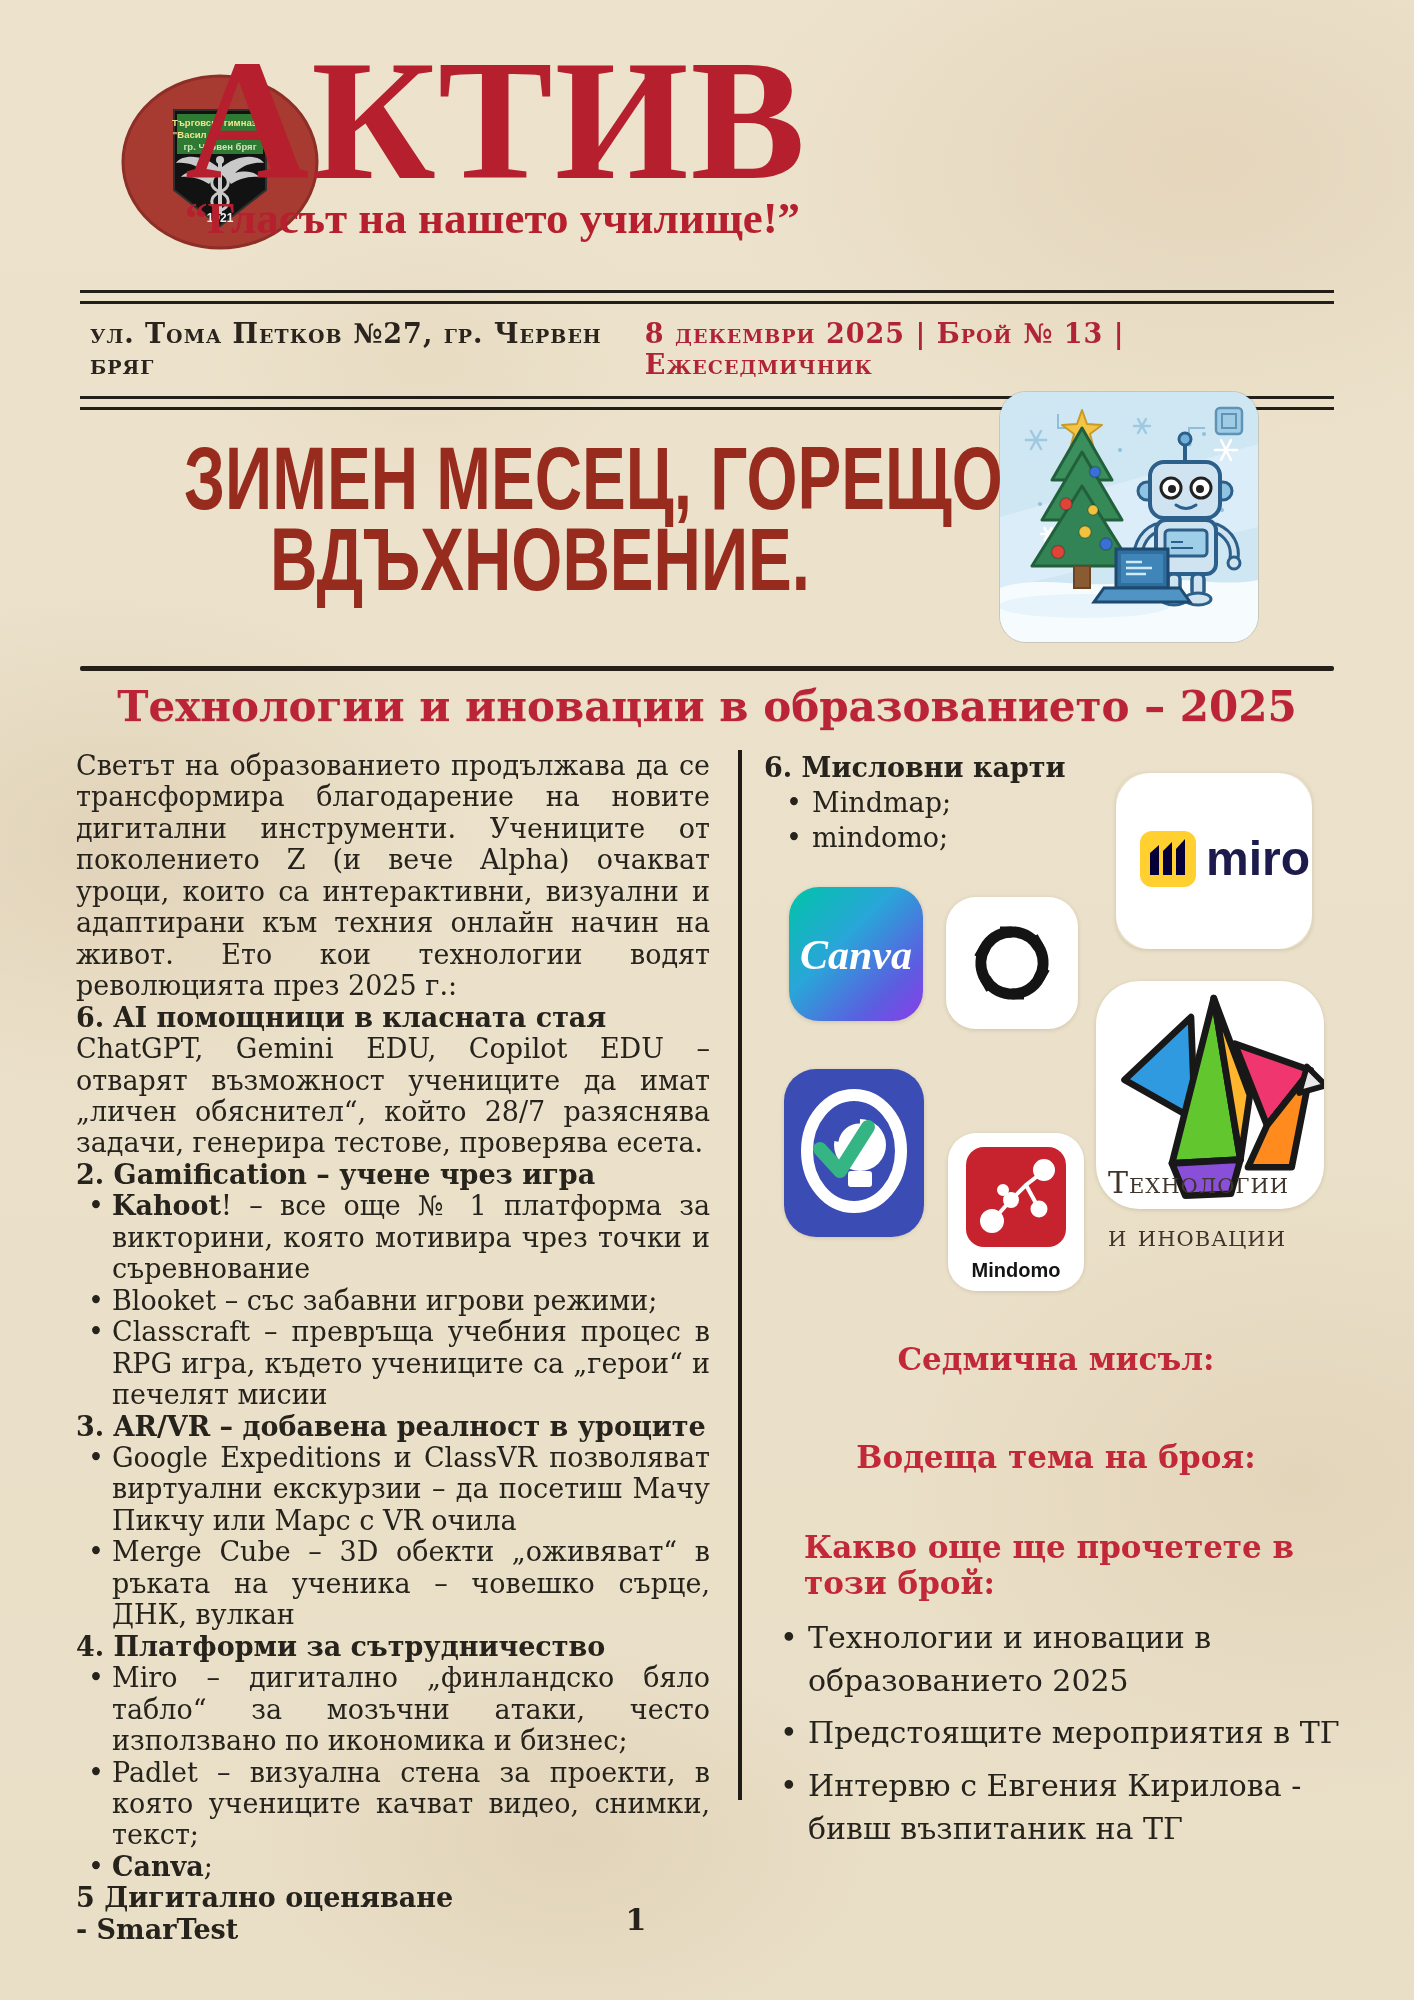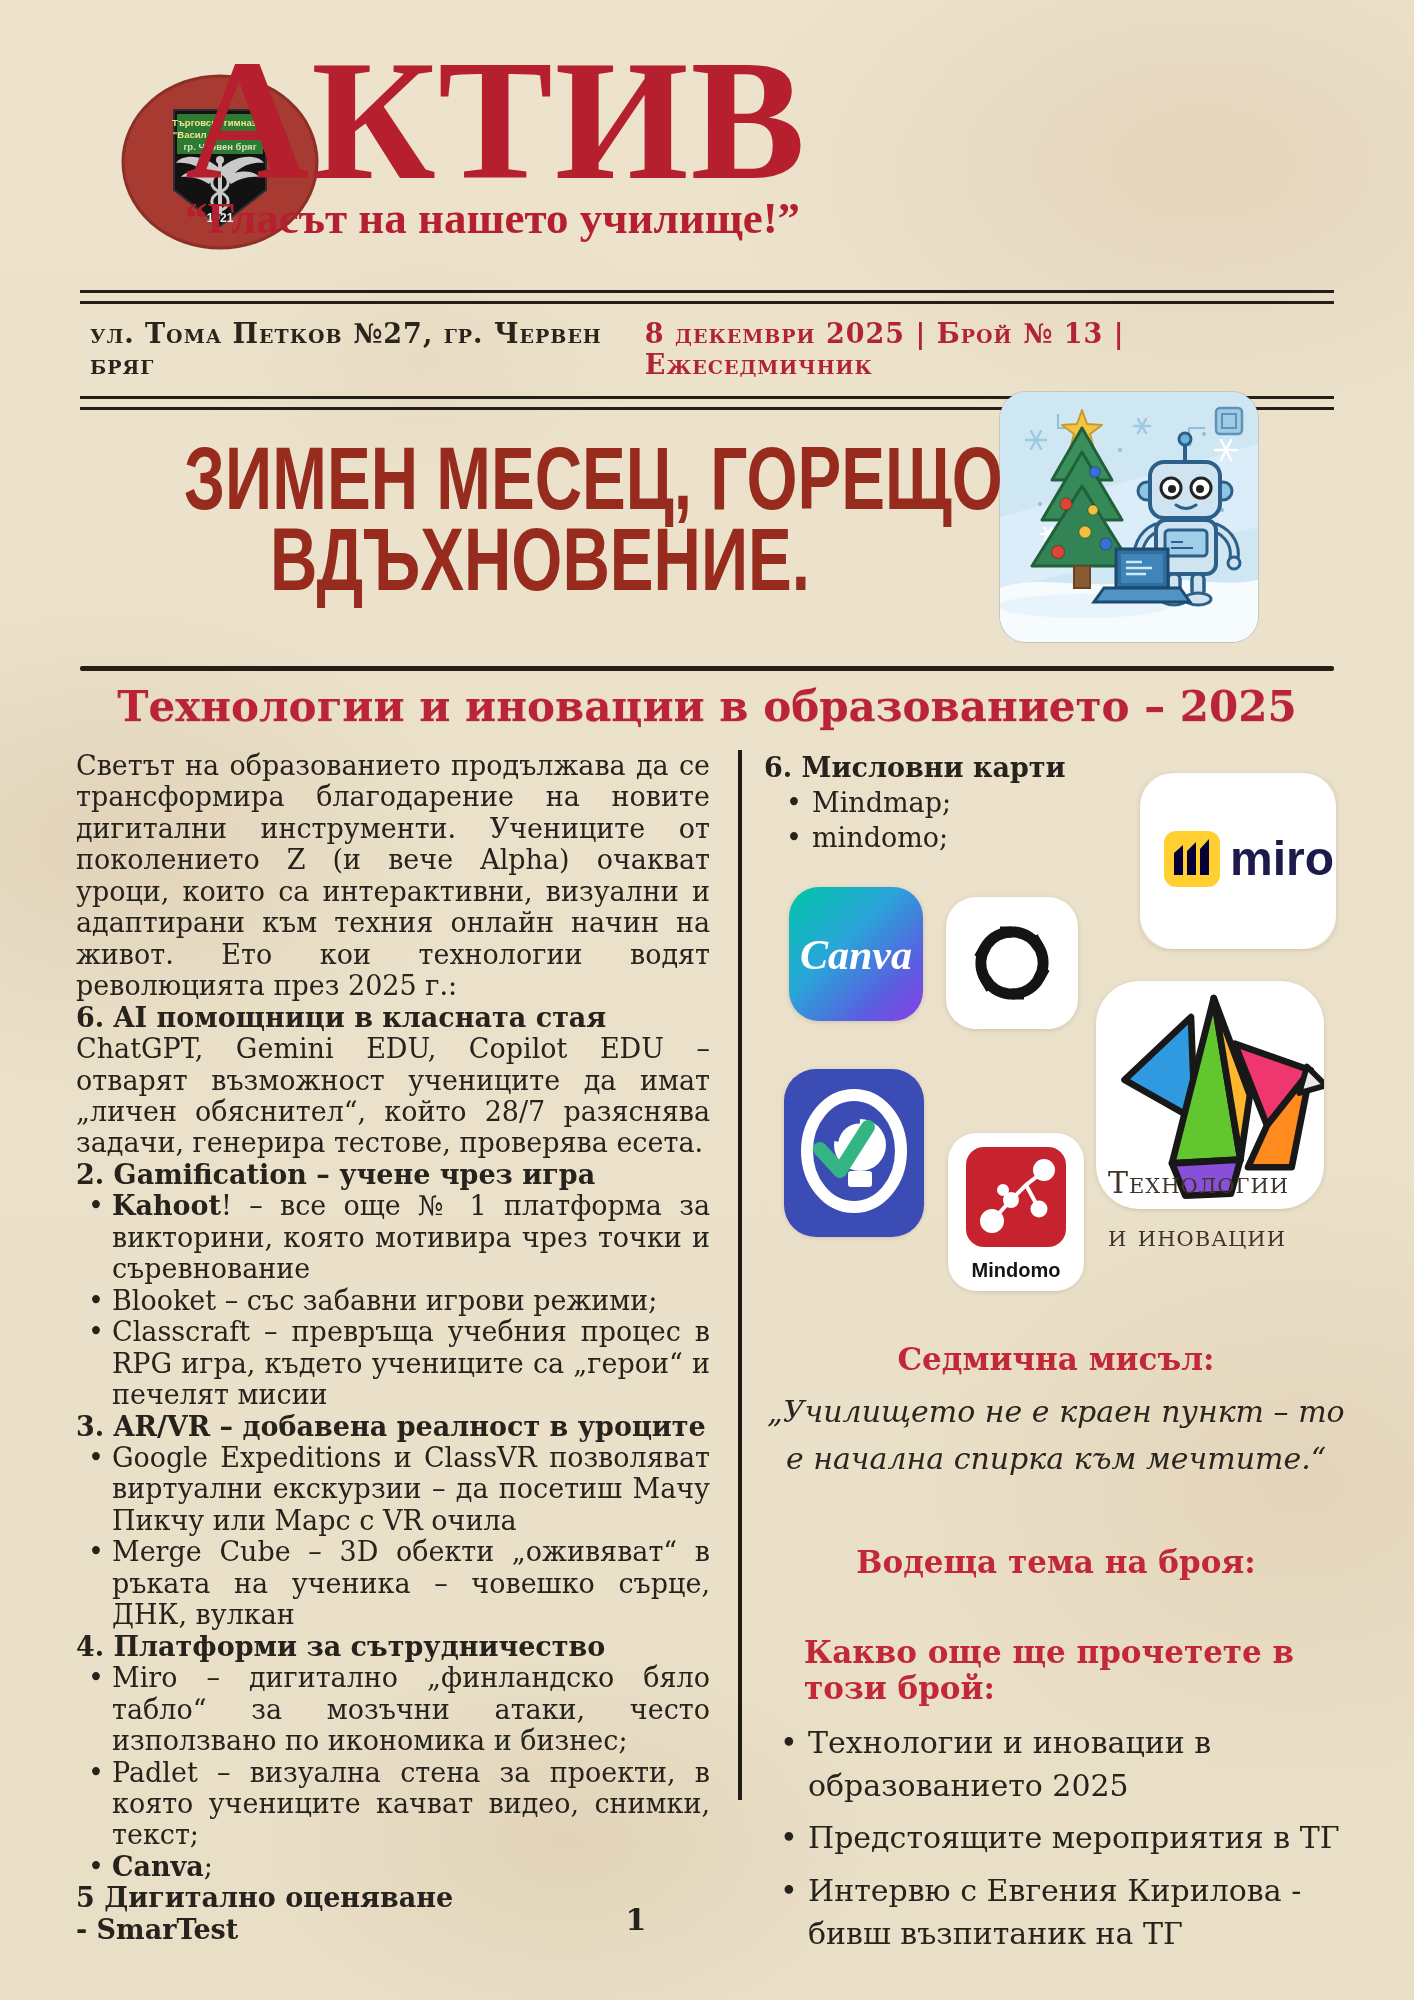--- a/index.html
+++ b/index.html
@@ -266,21 +266,21 @@
 
     <div class="col-right">
       <div class="mini-h">6. Мисловни карти</div>
       <ul class="mini-list">
         <li>Mindmap;</li>
         <li>mindomo;</li>
       </ul>
 
       <div class="icon-board">
 
-        <div class="app" style="left:376px;top:-88px;">
+        <div class="app" style="left:352px;top:-88px;">
           <svg viewBox="0 0 196 176" width="196" height="176">
             <rect width="196" height="176" rx="34" fill="#ffffff"></rect>
             <rect x="24" y="58" width="56" height="56" rx="12" fill="#ffd02f"></rect>
             <g fill="#050038">
               <path d="M34 102 L34 80 L43 72 L43 102 Z"></path>
               <path d="M47 102 L47 78 L56 69 L56 102 Z"></path>
               <path d="M60 102 L60 76 L69 66 L69 102 Z"></path>
             </g>
             <text x="90" y="102" font-family="Liberation Sans,sans-serif" font-weight="bold" font-size="48" fill="#1c1b4b">miro</text>
           </svg>
@@ -358,21 +358,20 @@
           </svg>
         </div>
 
         <div class="caption">
           <div>Технологии</div>
           <div>и иновации</div>
         </div>
       </div>
 
       <div class="side-head">Седмична мисъл:</div>
-      <div class="side-quote">„Училището не е краен пункт – то е начална спирка към мечтите.“</div>
 
       <div class="lead-head">Водеща тема на броя:</div>
 
       <div class="more-head">Какво още ще прочетете в този брой:</div>
       <ul class="more-list">
         <li>Технологии и иновации в образованието 2025</li>
         <li>Предстоящите мероприятия в ТГ</li>
         <li>Интервю с Евгения Кирилова - бивш възпитаник на ТГ</li>
       </ul>
     </div>

